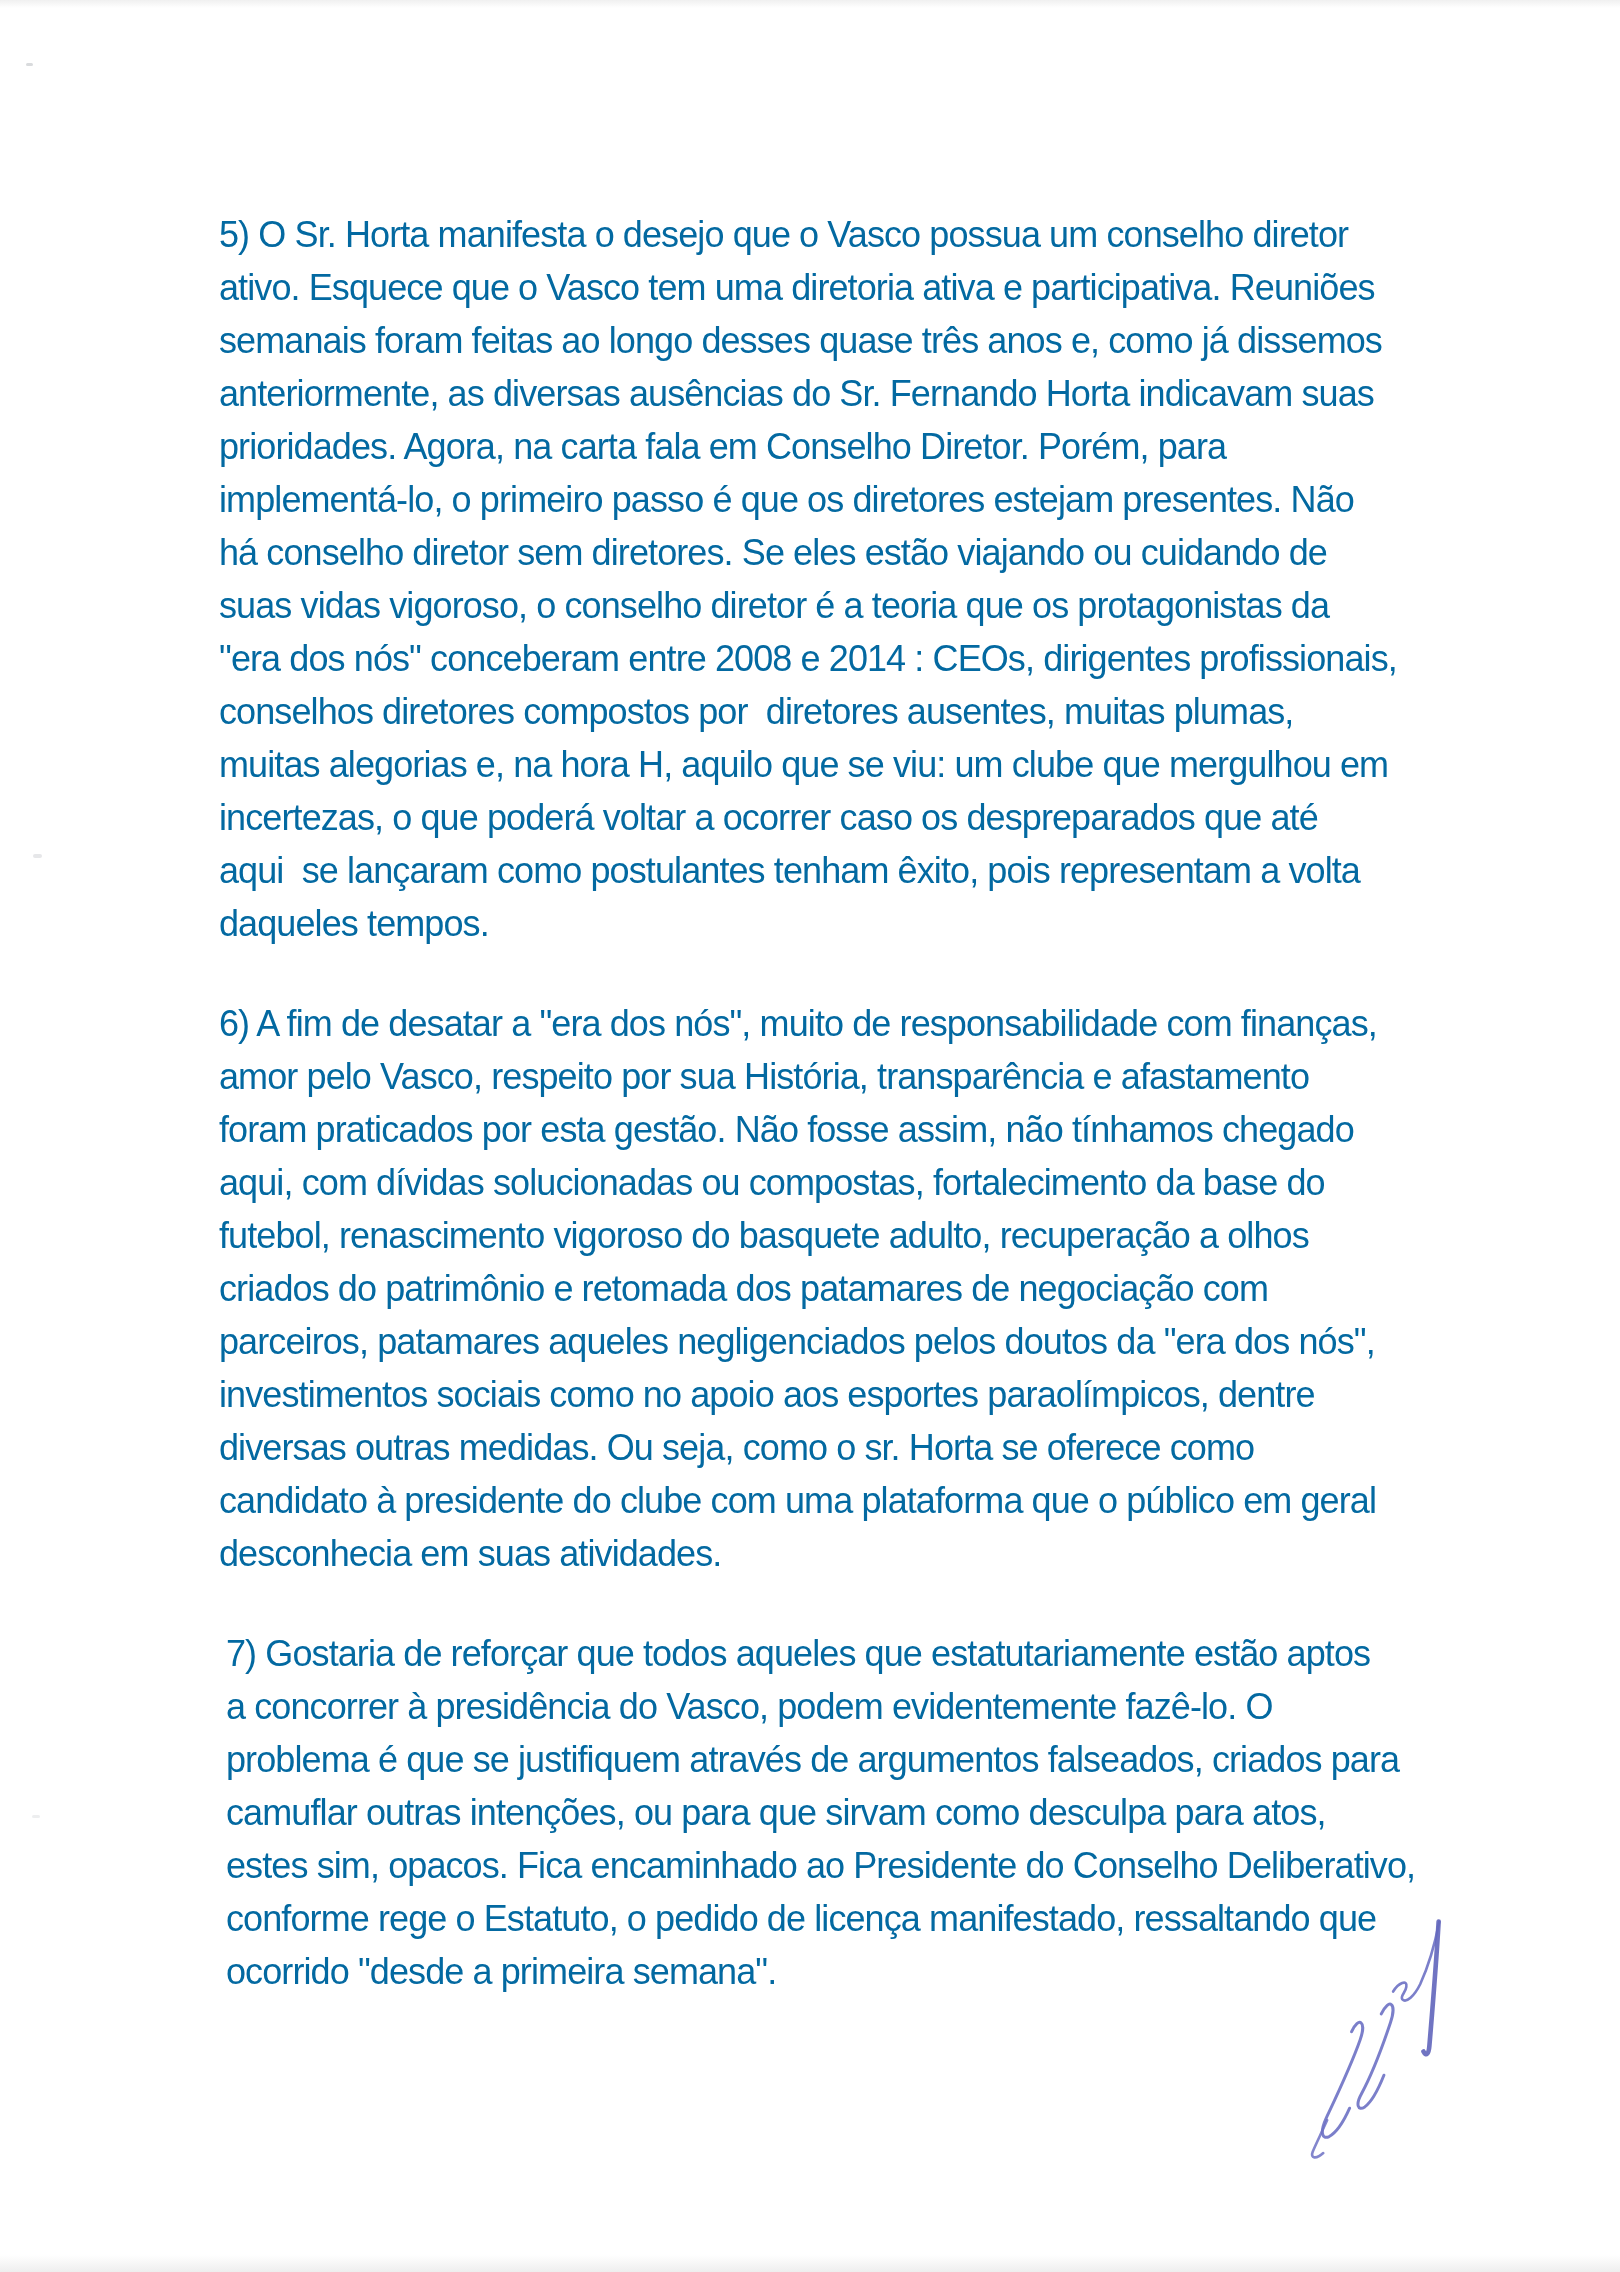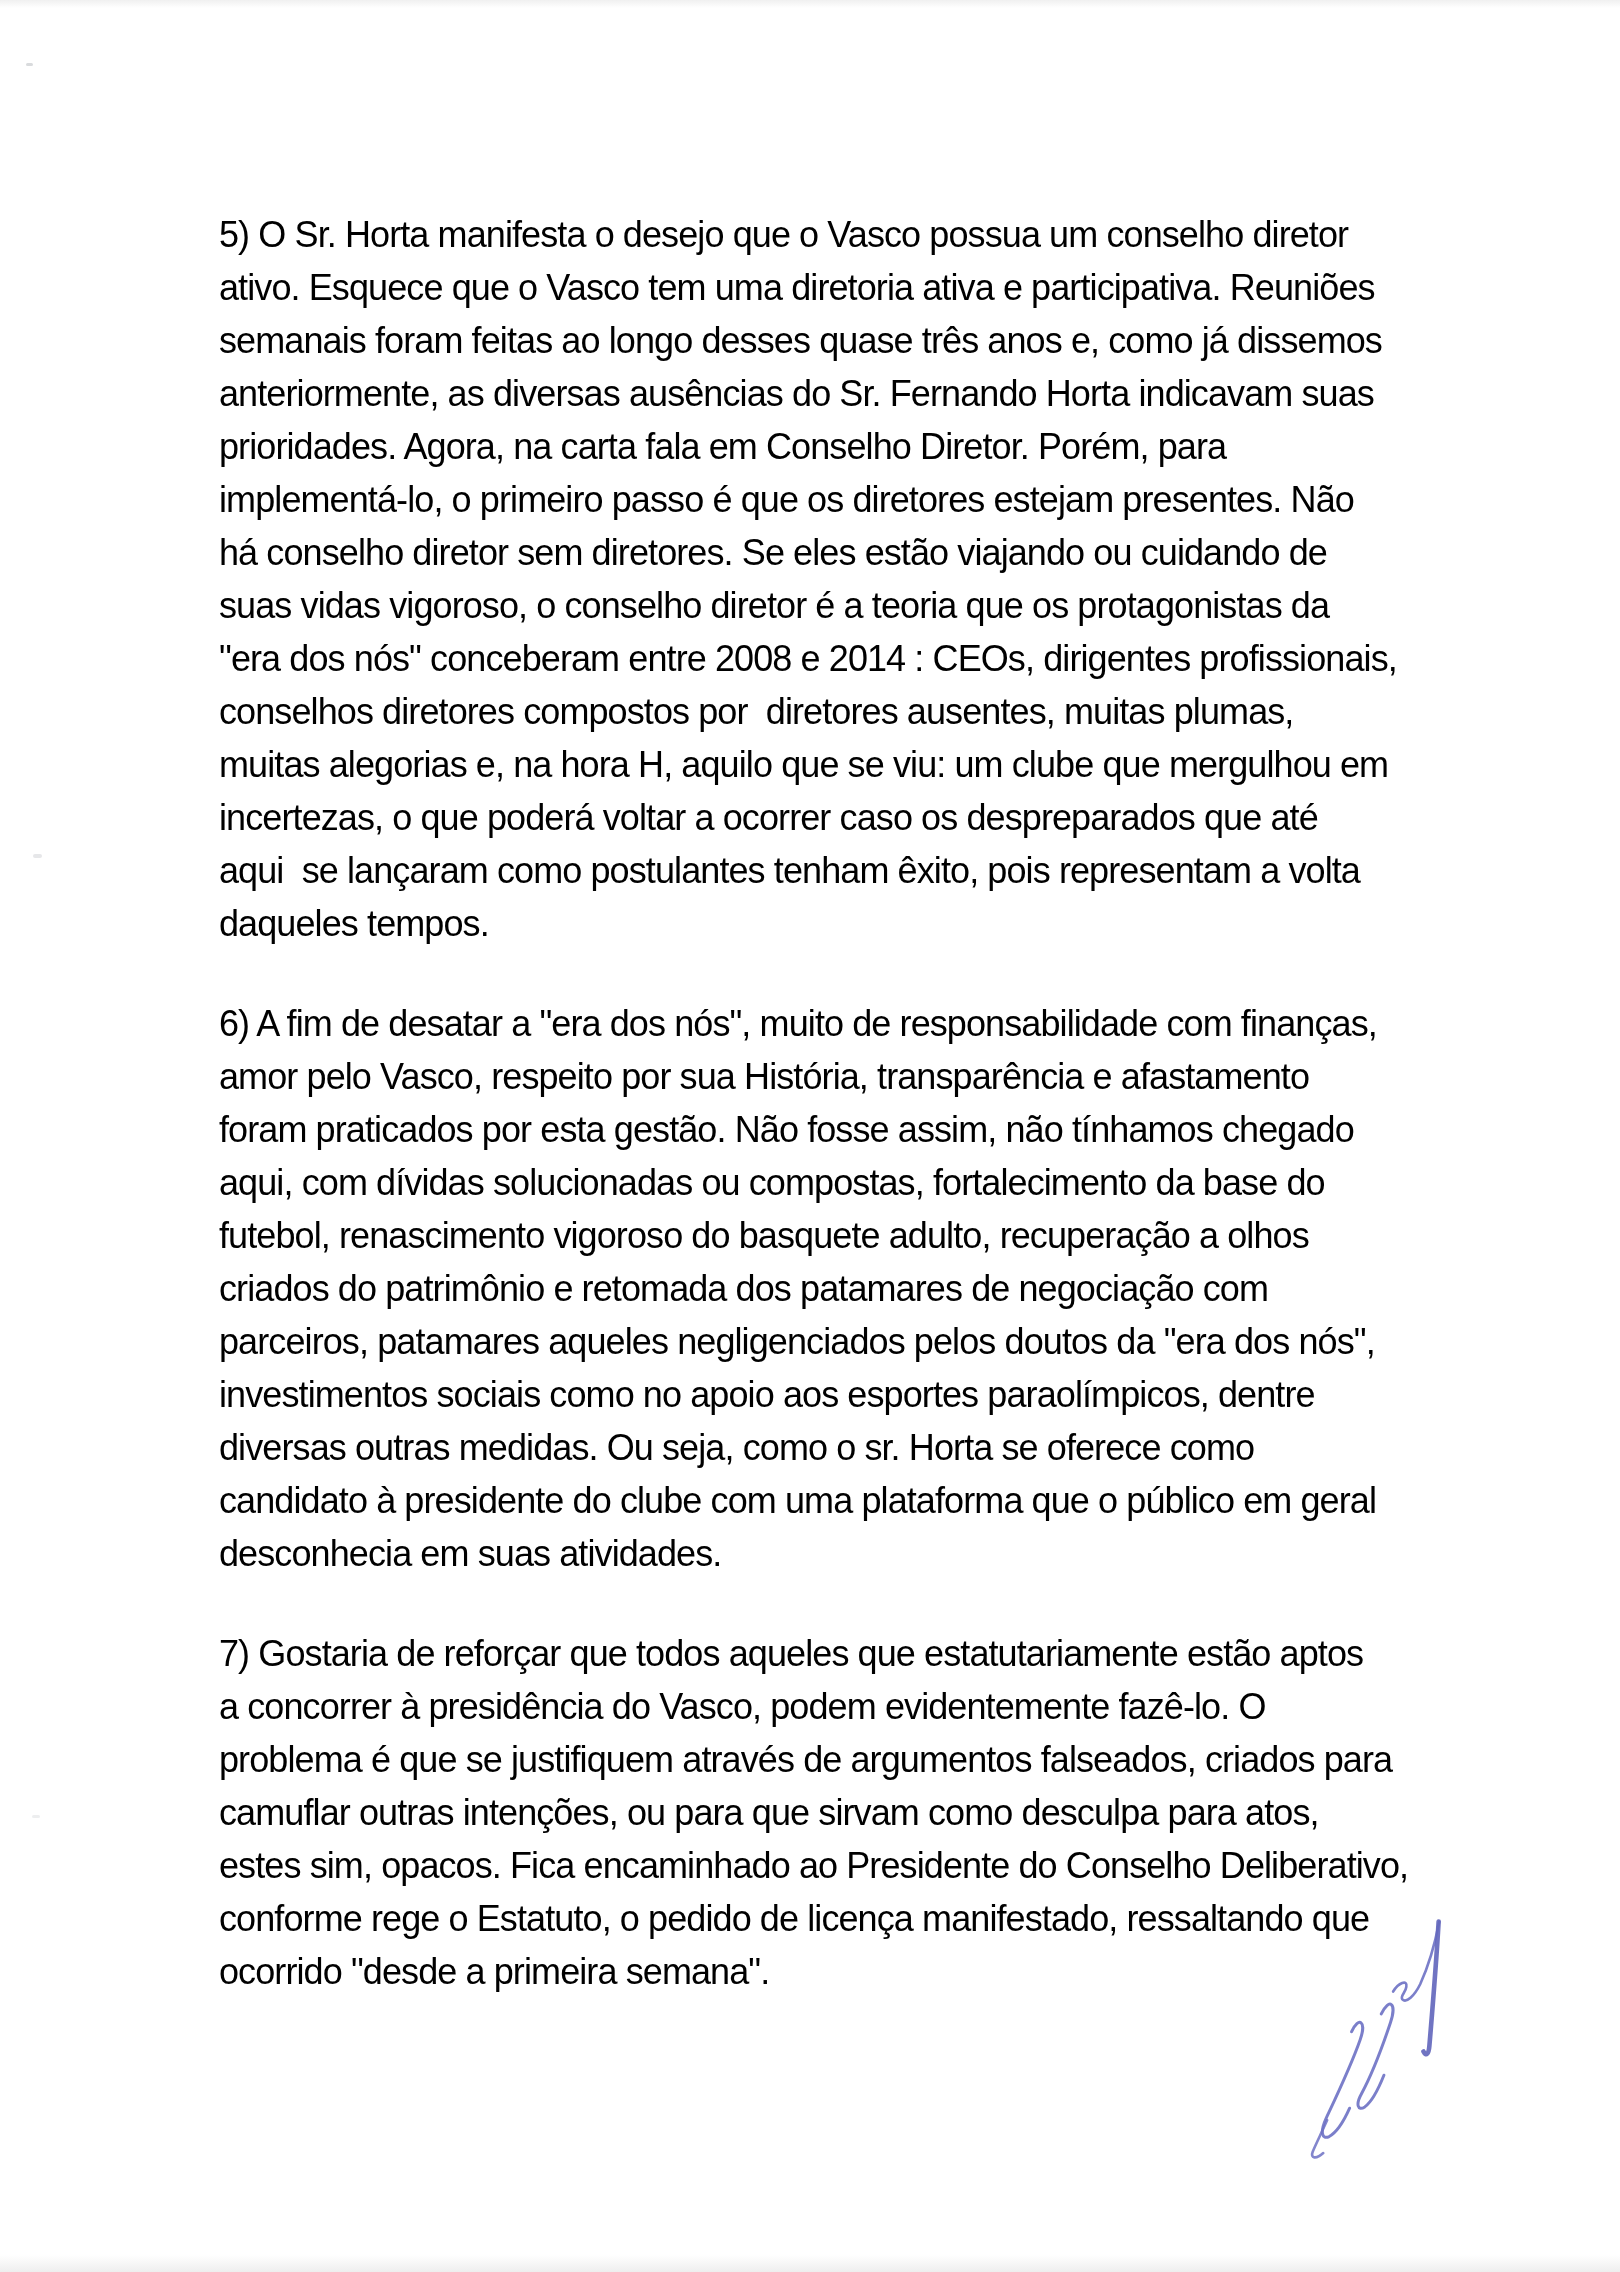--- a/index.html
+++ b/index.html
@@ -9,27 +9,27 @@
     height:2273px;
     background:#ffffff;
     overflow:hidden;
     font-family:"Liberation Sans", sans-serif;
   }
   .doc-body{
     position:absolute;
     left:219px;
     top:208px;
     width:1225px;
-    color:#000000;
+    color:#0369a1;
     font-size:36px;
     letter-spacing:-0.9px;
     font-weight:400;
   }
   .para{margin:0 0 47px 0;}
-  .para:last-child{margin-bottom:0;}
+  .para:last-child{margin-bottom:0;margin-left:7px;}
   .line{
     height:53px;
     line-height:53px;
     white-space:pre;
   }
   .signature{
     position:absolute;
     left:1285px;
     top:1884px;
     width:211px;

